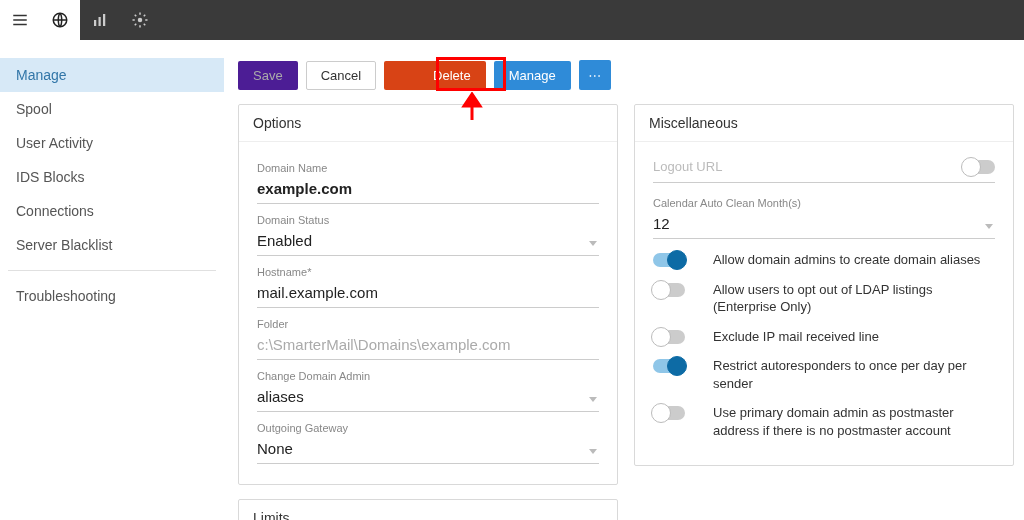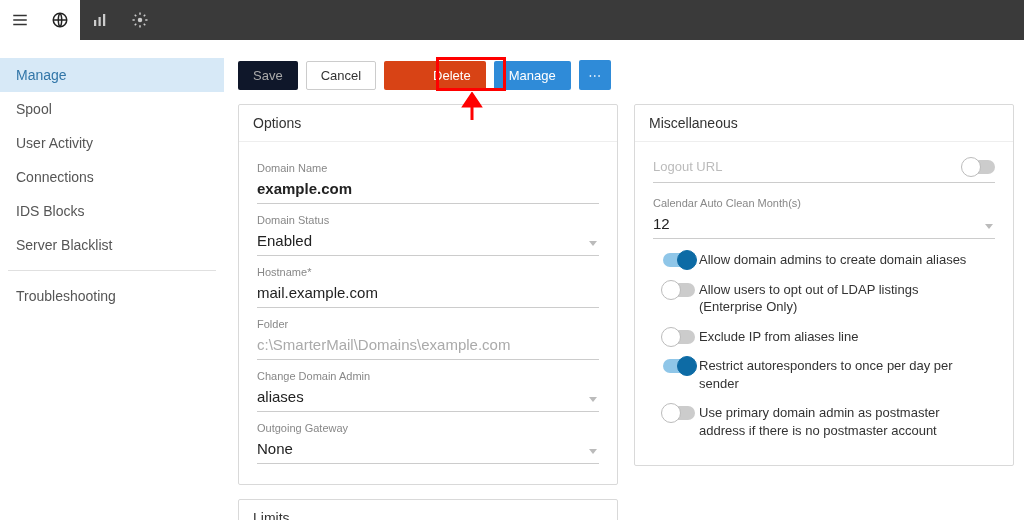--- a/index.html
+++ b/index.html
@@ -14,42 +14,42 @@
   .layout { display:flex; height:calc(520px - 40px); }
   .sidebar { width:224px; padding-top:18px; border-right:0px solid #eee; }
   .side-item { padding:9px 16px; color:#555; cursor:pointer; font-size:14px;}
   .side-item.active { background:#d7e9f7; color:#275; color:#2b6f9e; font-weight:400;}
   .side-item.active { color:#3276a8; }
   .side-sep { border:0; border-top:1px solid #e0e0e0; margin:8px 8px; }
   .main { flex:1; padding:20px 10px 0 14px; overflow:auto; }
   
   .actions { display:flex; gap:8px; align-items:center; margin-bottom:14px; position:relative;}
   .btn { padding:6px 14px; font-size:13px; border:1px solid transparent; border-radius:2px; cursor:pointer; }
-  .btn-disabled { background:#0f172a; color:#aaa; cursor:default;}
+  .btn-disabled { background:#4c1d95; color:#aaa; cursor:default;}
   .btn-default { background:#fff; color:#333; border-color:#ccc;}
   .btn-danger { background:#d84315; color:#fff;padding-left:48px;}
   .btn-primary { background:#2f8bd8; color:#fff;}
   .btn-icon { background:#2f8bd8; color:#fff; width:32px; height:30px; display:flex;align-items:center;justify-content:center; padding:0;}
   .manage-highlight { position:absolute; border:3px solid #ff0000; width:70px; height:34px; top:-3px; left:198px; pointer-events:none;}
   .red-arrow { position:absolute; top:32px; left:222px; pointer-events:none; }
   
   .cols { display:flex; gap:16px; }
   .col { flex:1; min-width:0; }
   .card { border:1px solid #d9d9d9; border-radius:2px; margin-bottom:14px; }
   .card-header { padding:10px 14px; font-size:14px; color:#333; border-bottom:1px solid #eee; }
   .card-body { padding:10px 18px 14px 18px; }
   .field { margin:10px 0 6px 0; }
   .field-label { font-size:11px; color:#888; display:block; margin-bottom:2px;}
   .field-input { width:100%; border:none; border-bottom:1px solid #ccc; padding:4px 0 6px 0; font-size:15px; background:transparent; color:#222;}
   .field-input.bold { font-weight:bold; }
   .field-input.muted { color:#aaa; }
   .field-select { position:relative; }
   .field-select::after{ content:''; position:absolute; right:2px; bottom:10px; border-left:4px solid transparent; border-right:4px solid transparent; border-top:5px solid #bbb;}
   
-  .toggle-row { display:flex; align-items:flex-start; gap:4px; margin:12px 10px; }
+  .toggle-row { display:flex; align-items:flex-start; gap:28px; margin:12px 0; }
   .toggle { width:32px; height:14px; background:#ccc; border-radius:10px; position:relative; flex-shrink:0; margin-top:2px;}
   .toggle::after { content:''; width:18px; height:18px; background:#fff; border:1px solid #bbb; border-radius:50%; position:absolute; top:-3px; left:-2px; }
   .toggle.on { background:#8fc6e8; }
   .toggle.on::after { left:auto; right:-2px; background:#0d6ba5; border-color:#0d6ba5; }
   .toggle-label { flex:1; font-size:13px; color:#333; line-height:1.35;}
   .logout-row { display:flex; align-items:center; border-bottom:1px solid #ccc; padding:6px 0 8px 0; margin-bottom:4px;}
   .logout-row .placeholder { color:#bbb; font-size:13px; flex:1;}
 </style>
 </head>
 <body>
@@ -80,22 +80,22 @@
       </svg>
   </div>
 </div>
 
 <div class="layout">
 
   <div class="sidebar">
     <div class="side-item active">Manage</div>
     <div class="side-item">Spool</div>
     <div class="side-item">User Activity</div>
+    <div class="side-item">IDS Blocks</div>
     <div class="side-item">Connections</div>
-    <div class="side-item">IDS Blocks</div>
     <div class="side-item">Server Blacklist</div>
     <hr class="side-sep">
     <div class="side-item">Troubleshooting</div>
   </div>
 
   <div class="main">
     <div class="actions">
       <button class="btn btn-disabled">Save</button>
       <button class="btn btn-default">Cancel</button>
       <button class="btn btn-danger">Delete</button>
@@ -160,21 +160,21 @@
             <div class="toggle-row">
               <div class="toggle on"></div>
               <div class="toggle-label">Allow domain admins to create domain aliases</div>
             </div>
             <div class="toggle-row">
               <div class="toggle"></div>
               <div class="toggle-label">Allow users to opt out of LDAP listings (Enterprise Only)</div>
             </div>
             <div class="toggle-row">
               <div class="toggle"></div>
-              <div class="toggle-label">Exclude IP from aliases line</div>
+              <div class="toggle-label">Exclude IP mail received line</div>
             </div>
             <div class="toggle-row">
               <div class="toggle on"></div>
               <div class="toggle-label">Restrict autoresponders to once per day per sender</div>
             </div>
             <div class="toggle-row">
               <div class="toggle"></div>
               <div class="toggle-label">Use primary domain admin as postmaster address if there is no postmaster account</div>
             </div>
           </div>

